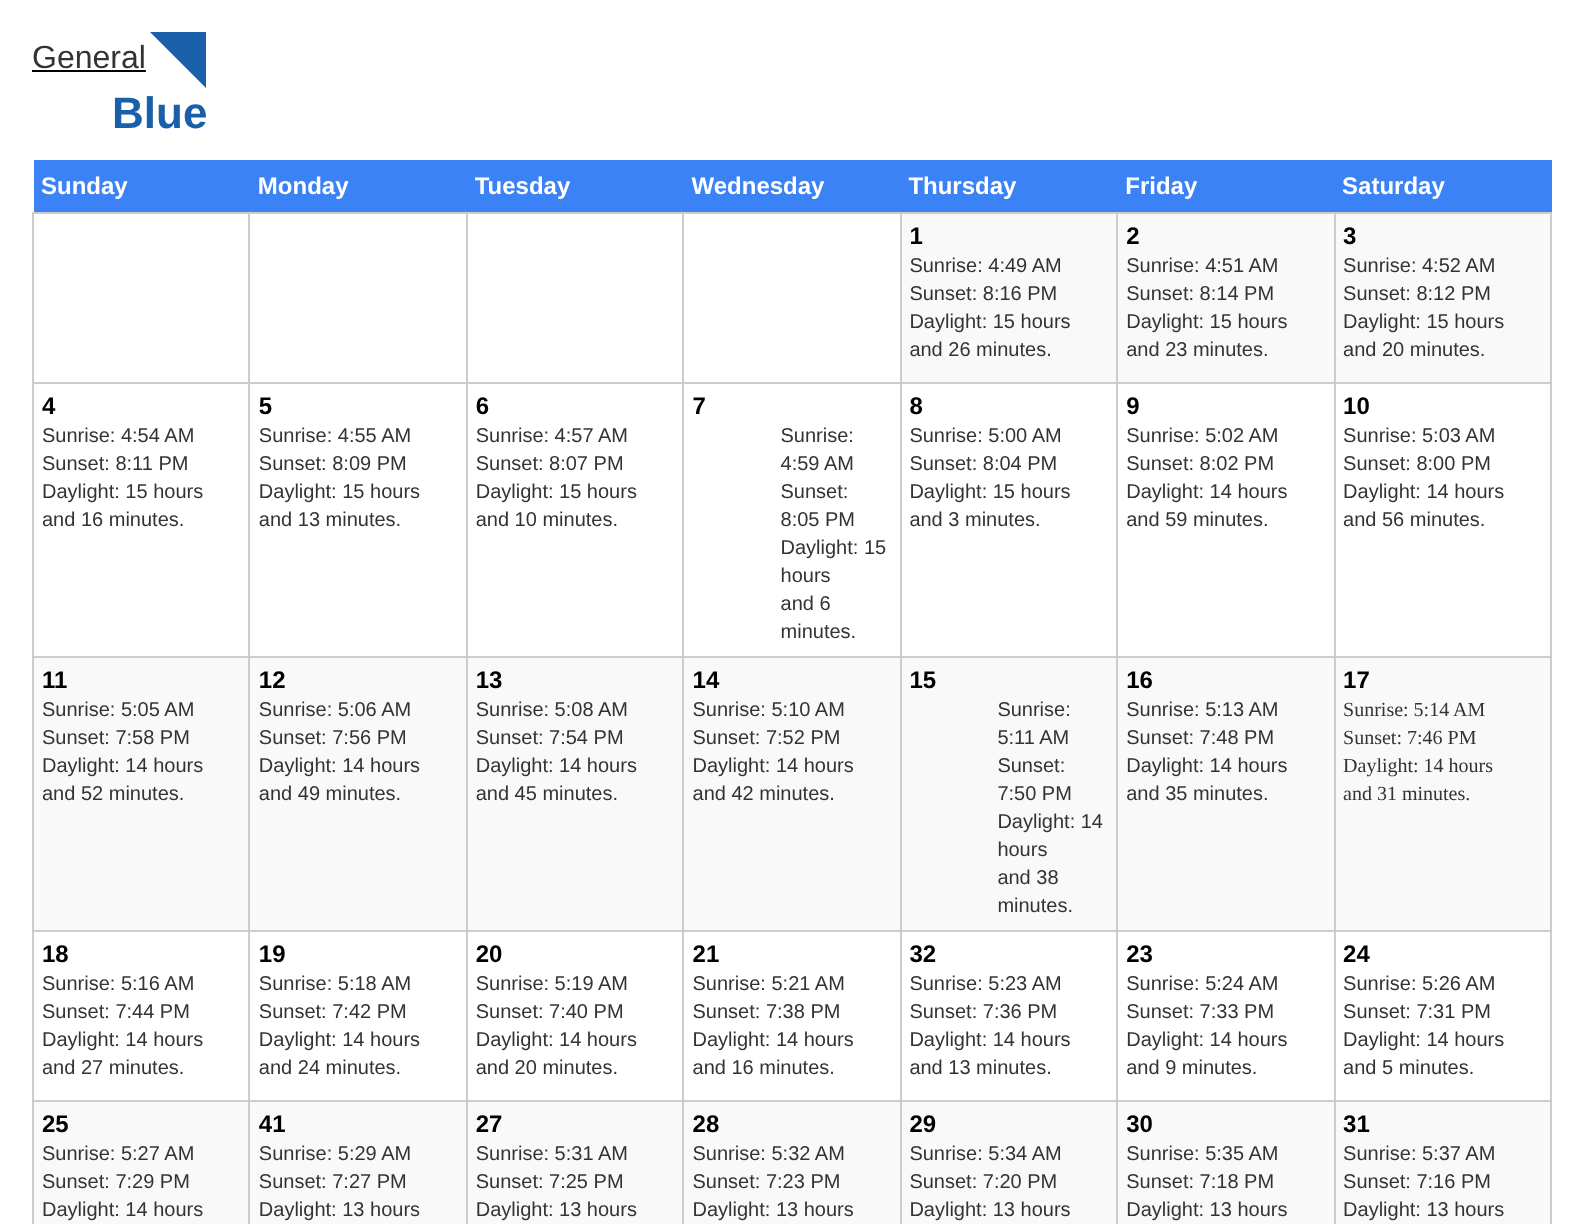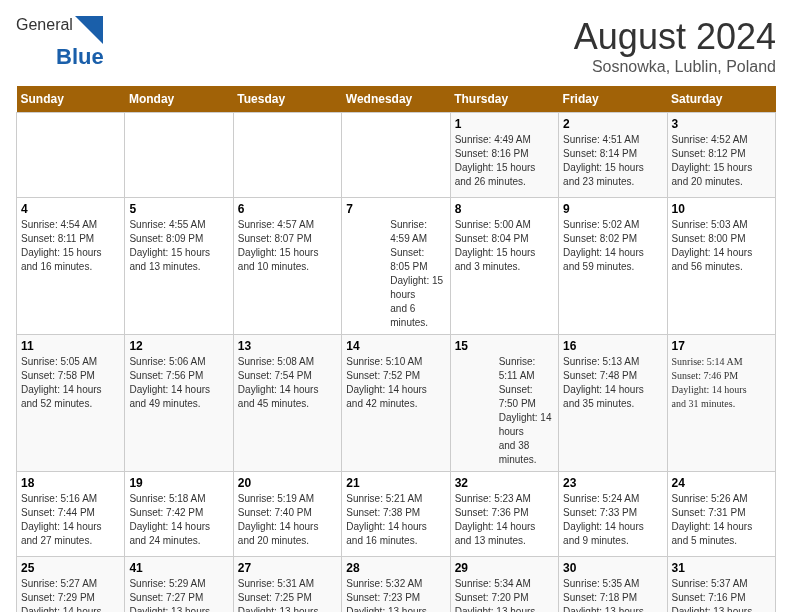--- a/index.html
+++ b/index.html
@@ -39,21 +39,21 @@
       font-size: 16px;
       color: #555;
       font-weight: normal;
     }
     table {
       width: 100%;
       border-collapse: collapse;
       font-size: 11px;
     }
     thead tr th {
-      background-color: #a16207;
+      background-color: #3b82f6;
       color: #fff;
       padding: 6px 4px;
       text-align: left;
       font-size: 12px;
       font-weight: bold;
     }
     tbody tr td {
       border: 1px solid #ccc;
       padding: 4px 4px;
       vertical-align: top;
@@ -82,33 +82,29 @@
     .empty-cell {
       background: #fff !important;
     }
   </style>
 </head>
 <body>
 
 <div class="header">
   <div class="logo">
     <div>
-      <div style="display:flex; ">
+      <div style="display:flex; align-items:center;text-decoration:underline;">
         <span class="logo-general">General</span>
 
         <svg class="logo-icon" viewBox="0 0 30 30">
           <polygon points="0,0 30,0 30,30" fill="#1a5faa"></polygon>
         </svg>
       </div>
       <div class="logo-blue" style="font-size:22px; font-weight:bold; color:#1a5faa;margin-left:40px;">Blue</div>
     </div>
-  </div>
-  <div class="title-block">
-    <h1>August 2024</h1>
-    <h2>Sosnowka, Lublin, Poland</h2>
   </div>
 </div>
 
 <table>
   <thead>
     <tr>
       <th>Sunday</th>
       <th>Monday</th>
       <th>Tuesday</th>
       <th>Wednesday</th>

